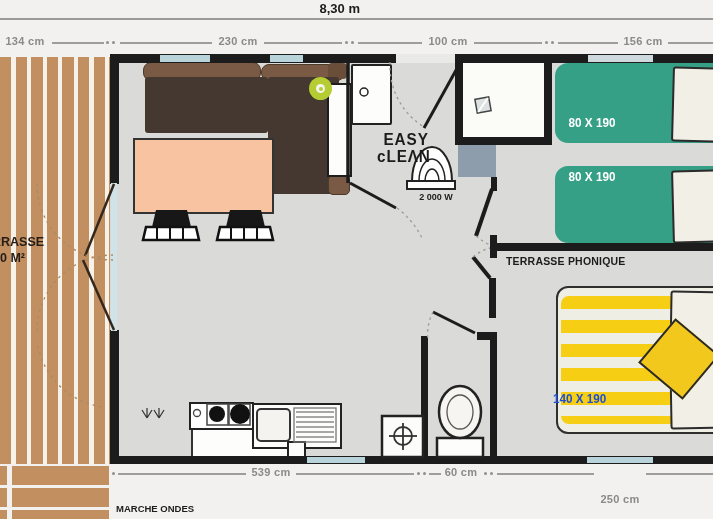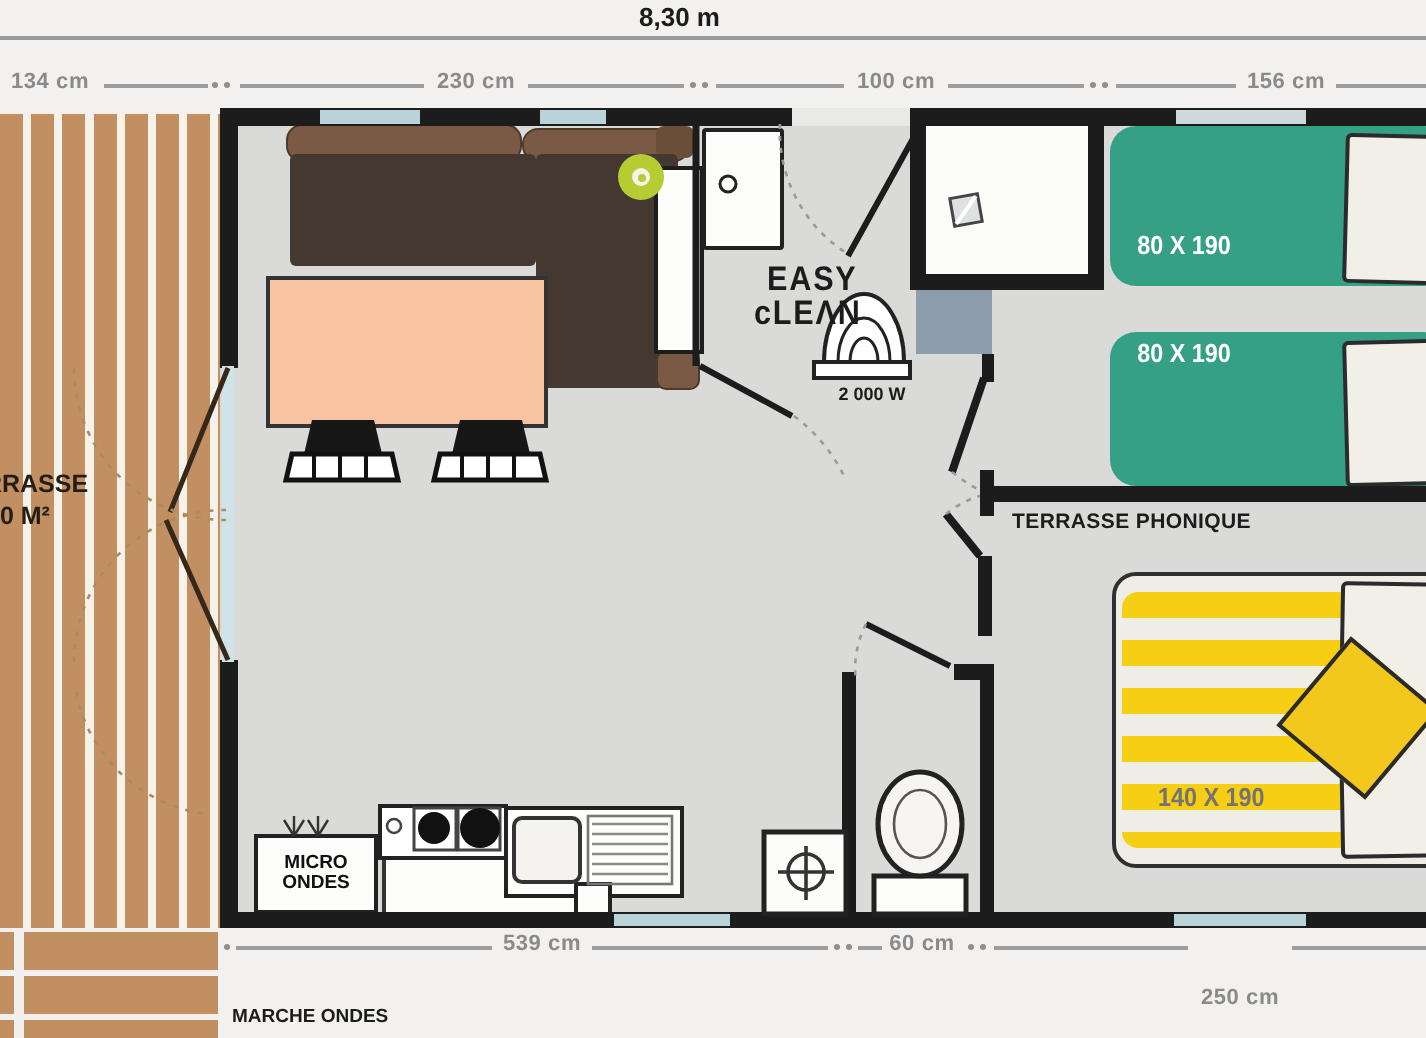--- a/index.html
+++ b/index.html
@@ -71,25 +71,20 @@
   <div class="abs" style="left:309px;top:77px;width:23px;height:23px;border-radius:50%;background:#b5cc33;">
     <div class="abs" style="left:7px;top:7px;width:9px;height:9px;border-radius:50%;background:#f4f3ee;">
       <div class="abs" style="left:2.5px;top:2.5px;width:4px;height:4px;border-radius:50%;background:#b5cc33;"></div>
     </div>
   </div>
 
   <div class="abs" style="left:133px;top:138px;width:137px;height:72px;background:#f8c3a0;border:2px solid #333;"></div>
 
   <div class="abs" style="left:351px;top:64px;width:37px;height:57px;background:#fdfdfb;border:2.5px solid #222;border-radius:2px;"></div>
 
-  <div class="abs" style="left:127px;top:417px;width:58px;height:36px;background:#fdfdfb;border:2.5px solid #222;
-       display:flex;flex-direction:column;align-items:center;justify-content:center;font-size:9.5px;font-weight:bold;line-height:1.1;color:#111;">
-    <div>MICRO</div>
-    <div>ONDES</div>
-  </div>
 
   <div class="abs" style="left:191px;top:427px;width:94px;height:28px;background:#fdfdfb;border:2px solid #333;"></div>
 
   <div class="abs" style="left:189px;top:402px;width:61px;height:24px;background:#fff;border:2.5px solid #222;"></div>
 
   <div class="abs" style="left:252px;top:403px;width:86px;height:42px;background:#fdfdfb;border:2.5px solid #222;"></div>
   <div class="abs" style="left:287px;top:441px;width:15px;height:15px;background:#fdfdfb;border:2px solid #222;"></div>
 
   <div class="abs" style="left:555px;top:63px;width:161px;height:80px;background:#35a086;border-radius:13px 4px 4px 13px;"></div>
   <div class="abs" style="left:672px;top:67px;width:44px;height:71px;background:#f2f0e6;border:2px solid #2b2b2b;border-radius:3px;transform:rotate(1.5deg);"></div>
@@ -215,21 +210,21 @@
     <span class="cx">cLEΛN</span>
   </div>
   <div class="lbl" style="left:412px;top:192px;width:48px;font-size:9px;text-align:center;">2 000 W</div>
   <div class="lbl" style="left:506px;top:255px;width:120px;font-size:10.5px;letter-spacing:.2px;">TERRASSE PHONIQUE</div>
   <div class="lbl" style="left:566px;top:115px;width:54px;font-size:13px;color:#fff;">
     <span class="cx">80 X 190</span>
   </div>
   <div class="lbl" style="left:566px;top:169px;width:54px;font-size:13px;color:#fff;">
     <span class="cx">80 X 190</span>
   </div>
-  <div class="lbl" style="left:576px;top:391px;width:62px;font-size:13px;color:#737373;">
+  <div class="lbl" style="left:550px;top:391px;width:62px;font-size:13px;color:#1d4ed8;">
     <span class="cx">140 X 190</span>
   </div>
   <div class="lbl" style="left:116px;top:503px;width:90px;font-size:9.5px;">MARCHE ONDES</div>
 
   <div class="dim-dot" style="left:112px;top:472px;"></div>
   <div class="dim-line" style="left:118px;top:473px;width:128px;"></div>
   <div class="dim-label" style="left:248px;top:466px;width:46px;">539 cm</div>
   <div class="dim-line" style="left:296px;top:473px;width:118px;"></div>
   <div class="dim-dot" style="left:417px;top:472px;"></div>
   <div class="dim-dot" style="left:423px;top:472px;"></div>

